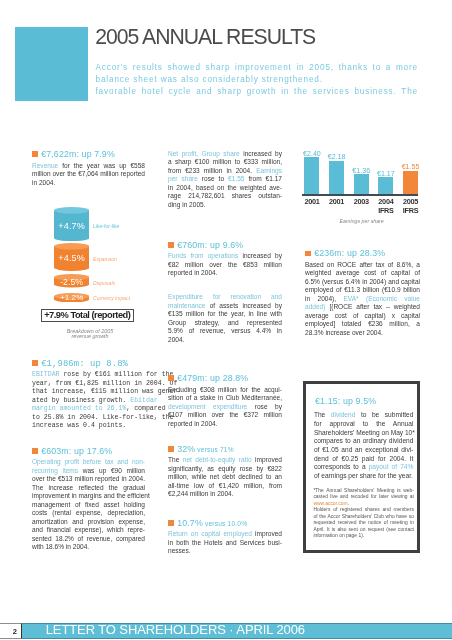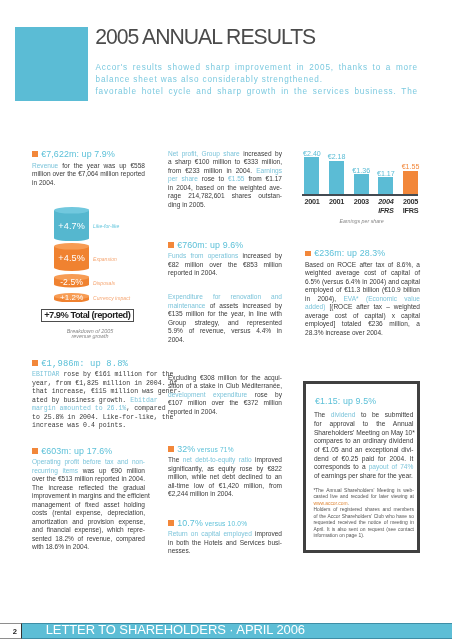--- a/index.html
+++ b/index.html
@@ -159,20 +159,21 @@
         <div class="btext">
           <div class="jline"><span class="hl">Expenditure for renovation and</span></div>
           <div class="jline"><span class="hl">maintenance</span><span> of assets increased by</span></div>
           <div class="jline"><span>€135 million for the year, in line with</span></div>
           <div class="jline"><span>Group strategy, and represented</span></div>
           <div class="jline"><span>5.9% of revenue, versus 4.4% in</span></div>
           <div class="jline last"><span>2004.</span></div>
         </div>
       </div>
       <div class="blk" style="top: 360.1px;">
+        <div class="bhead"><span class="sq"></span><span>€479m: up 28.8%</span></div>
         <div class="btext">
           <div class="jline"><span>Excluding €308 million for the acqui-</span></div>
           <div class="jline"><span>sition of a stake in Club Méditerranée,</span></div>
           <div class="jline"><span class="hl">development expenditure</span><span> rose by</span></div>
           <div class="jline"><span>€107 million over the €372 million</span></div>
           <div class="jline last"><span>reported in 2004.</span></div>
         </div>
       </div>
       <div class="blk" style="top: 430.8px;">
         <div class="bhead"><span class="sq"></span><span>32%</span><span class="sub"> versus 71%</span></div>
@@ -222,21 +223,21 @@
         <div class="eps-xt" style="left: 323.05px; width: 27.1px;">
           <div>2001</div>
         </div>
         <div class="eps-bar" style="left: 353.7px; top: 161.94px; width: 15.1px; height: 20.46px; background: rgb(91, 188, 213);"></div>
         <div class="eps-lbl" style="left: 349.7px; width: 23.1px; top: 155.54px; color: rgb(91, 188, 213);">€1.36</div>
         <div class="eps-xt" style="left: 347.7px; width: 27.1px;">
           <div>2003</div>
         </div>
         <div class="eps-bar" style="left: 378.35px; top: 165.03px; width: 15.1px; height: 17.37px; background: rgb(91, 188, 213);"></div>
         <div class="eps-lbl" style="left: 374.35px; width: 23.1px; top: 158.63px; color: rgb(91, 188, 213);">€1.17</div>
-        <div class="eps-xt" style="left: 372.35px; width: 27.1px; font-style: italic;">
+        <div class="eps-xt" style="left: 372.35px; width: 27.1px;">
           <div>2004</div>
           <div>IFRS</div>
         </div>
         <div class="eps-bar" style="left: 403px; top: 158.86px; width: 15.1px; height: 23.54px; background: rgb(242, 135, 58);"></div>
         <div class="eps-lbl" style="left: 399px; width: 23.1px; top: 152.46px; color: rgb(242, 135, 58);">€1.55</div>
         <div class="eps-xt" style="left: 397px; width: 27.1px;">
           <div>2005</div>
           <div>IFRS</div>
         </div>
       </div>

